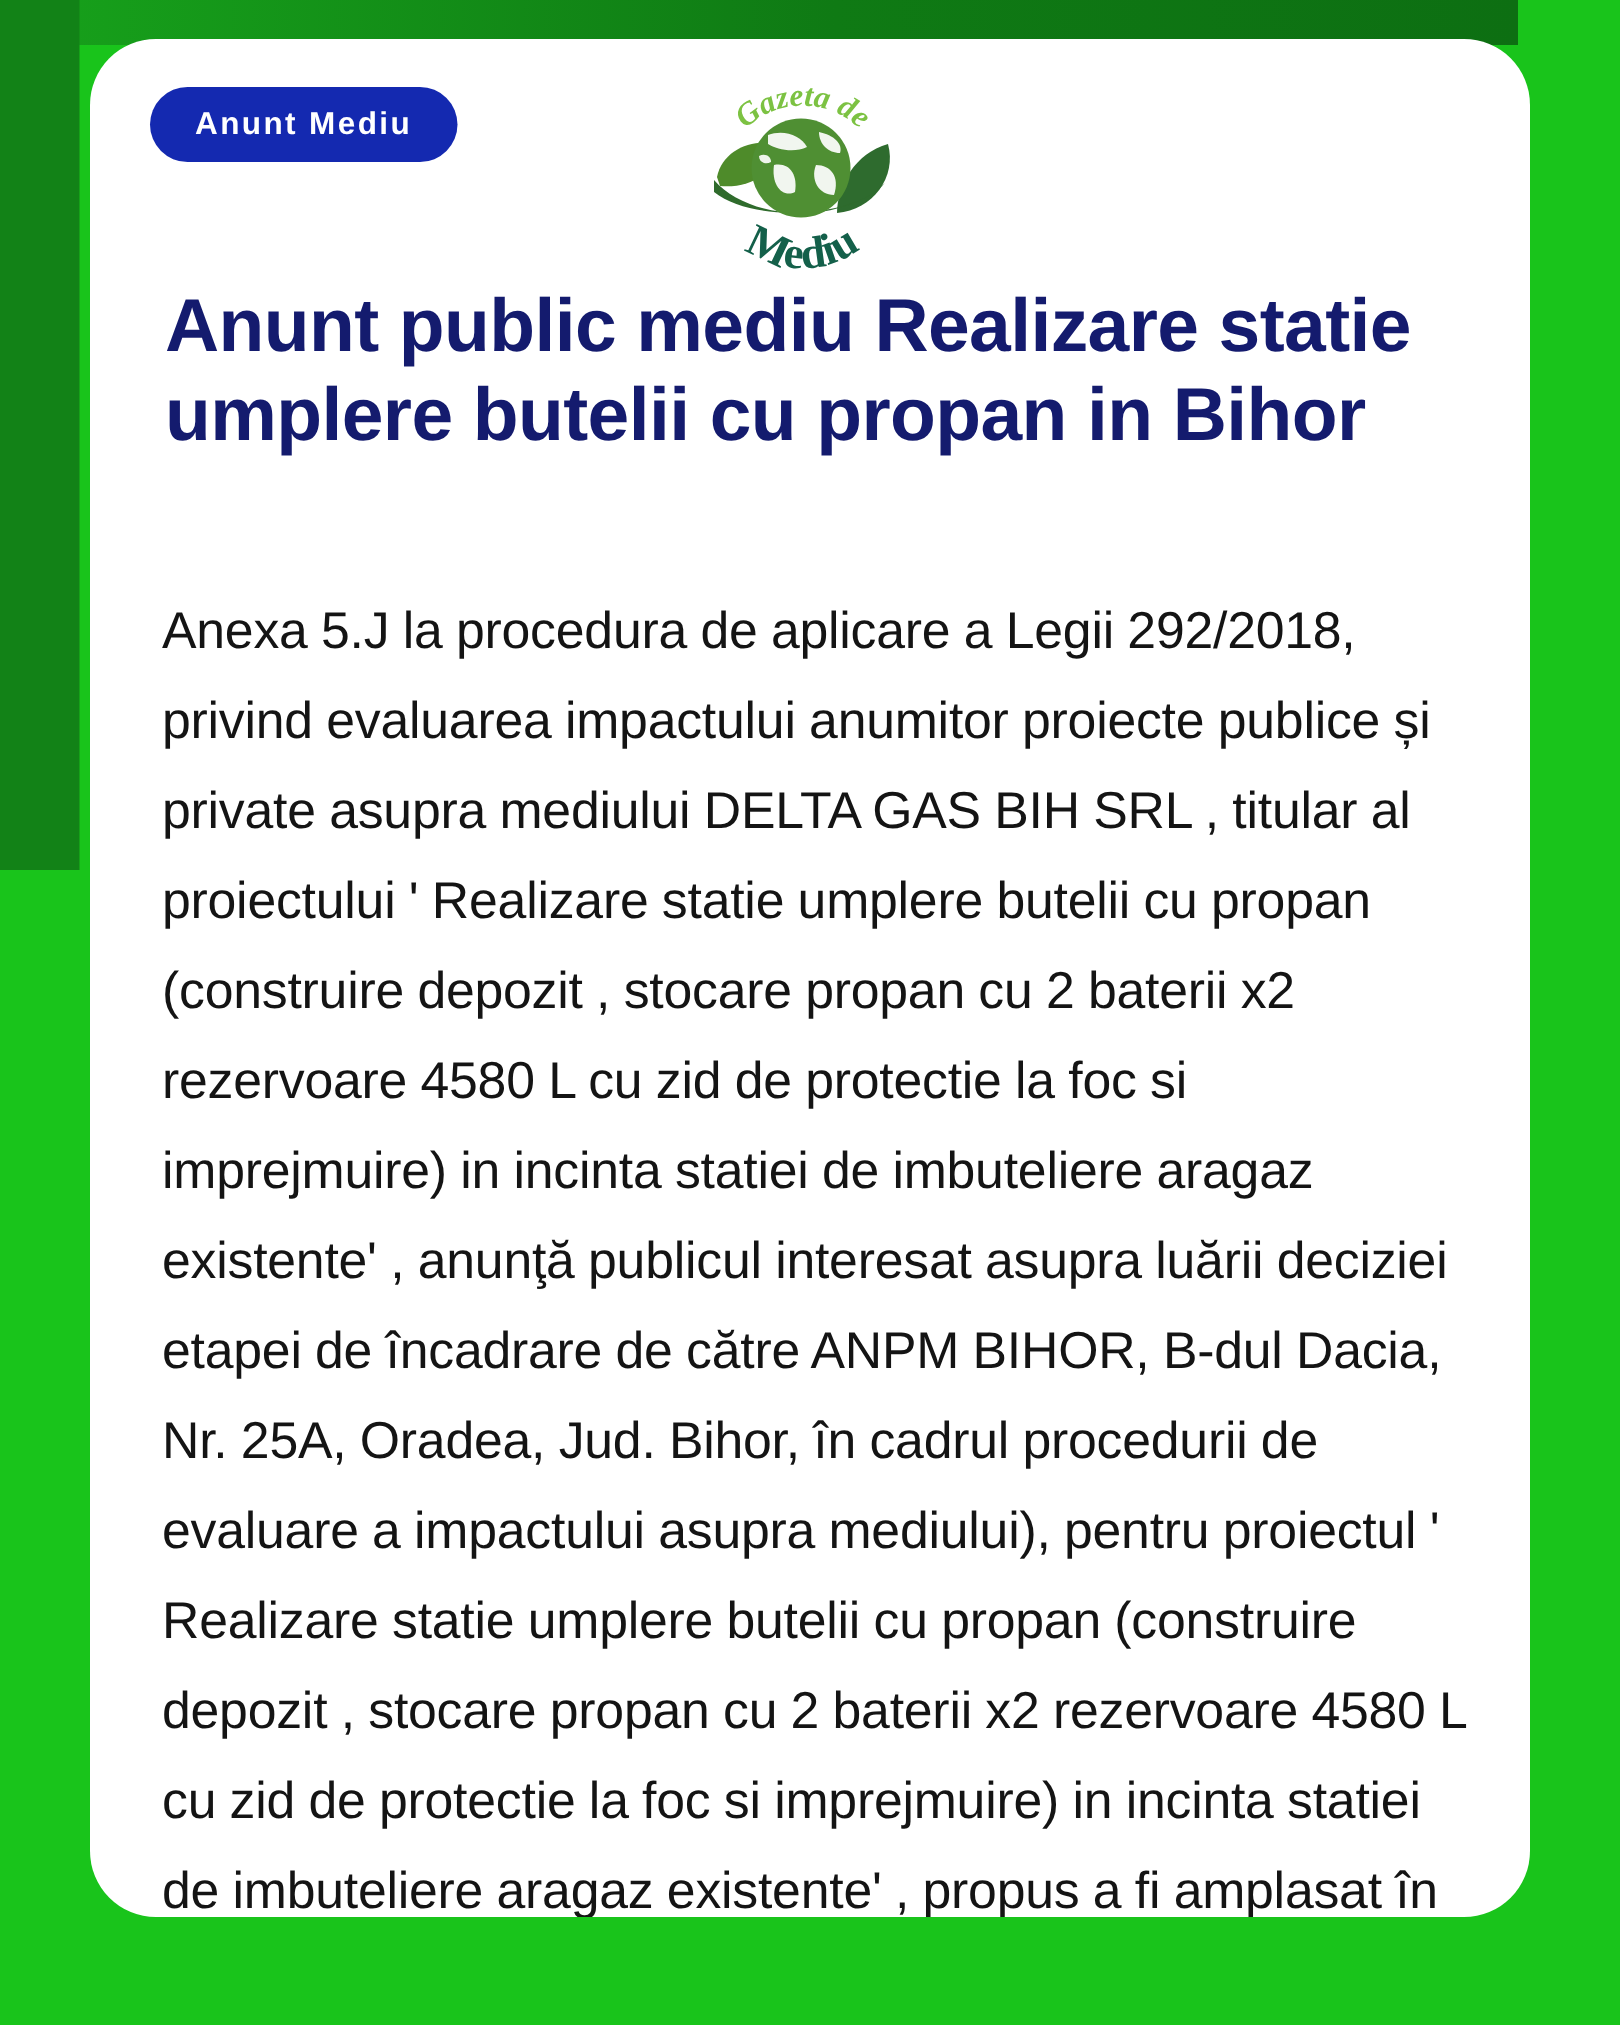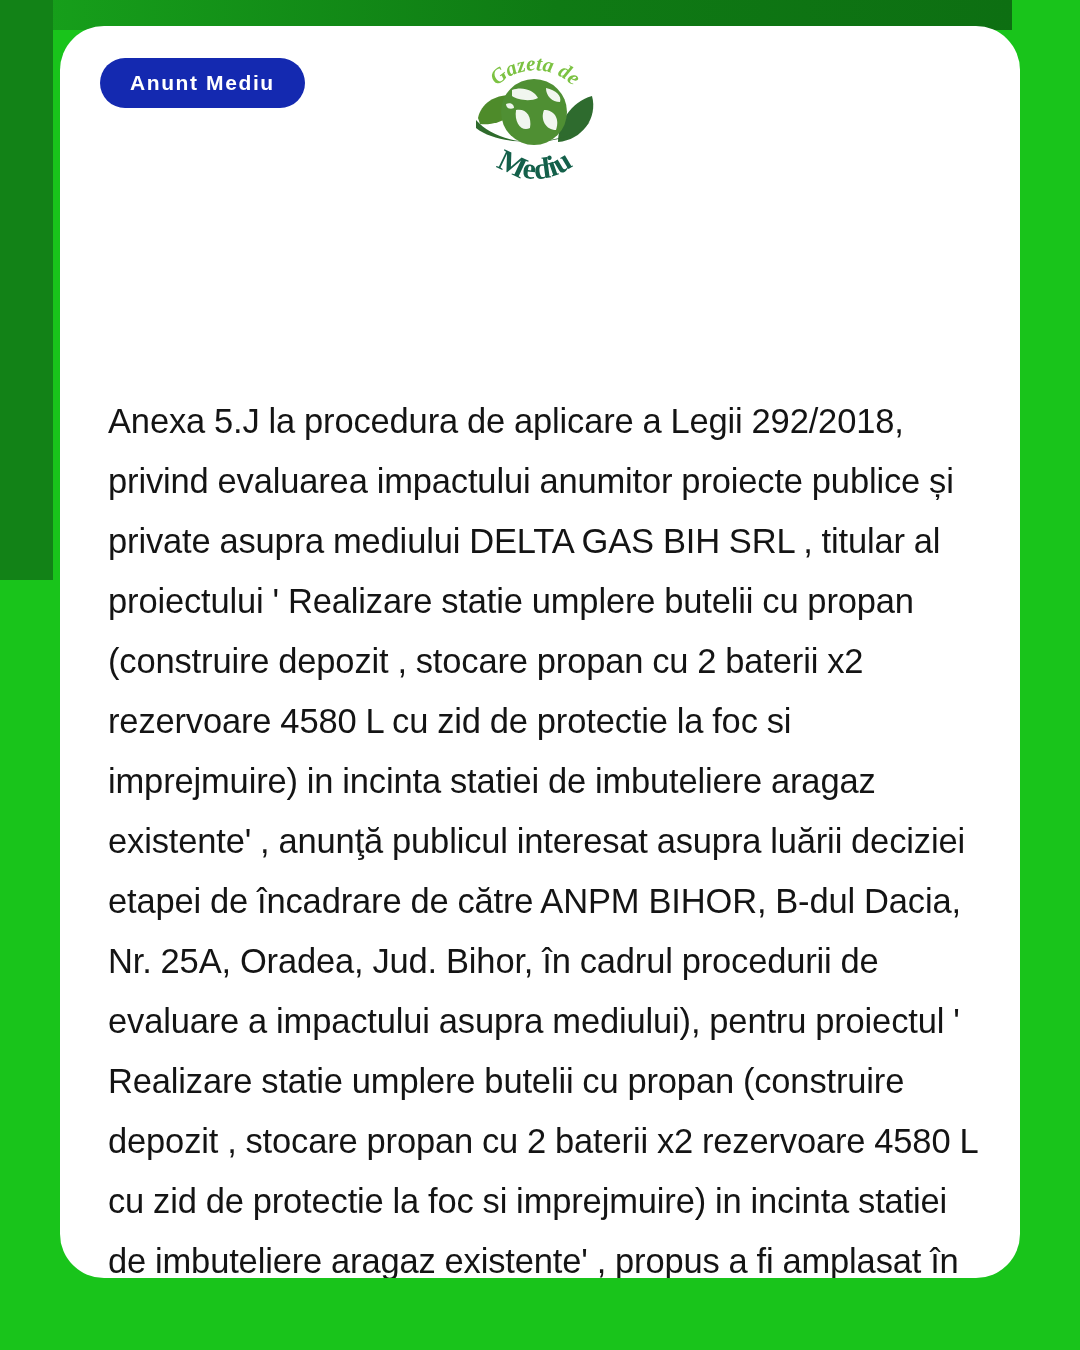--- a/index.html
+++ b/index.html
@@ -172,19 +172,20 @@
             </text>
 
             <text font-family="'Liberation Serif', serif" font-size="30" font-weight="700" fill="#14604a">
               <textPath href="#arcBottom" startOffset="50%" text-anchor="middle">Mediu</textPath>
             </text>
           </svg>
         </div>
 
       </div>
 
+      <h1 class="title">Anunt public mediu Realizare statie umplere butelii cu propan in Bihor</h1>
 
       <p class="body-text">Anexa 5.J la procedura de aplicare a Legii 292/2018, privind evaluarea impactului anumitor proiecte publice și private asupra mediului DELTA GAS BIH SRL , titular al proiectului ' Realizare statie umplere butelii cu propan (construire depozit , stocare propan cu 2 baterii x2 rezervoare 4580 L cu zid de protectie la foc si imprejmuire) in incinta statiei de imbuteliere aragaz existente' , anunţă publicul interesat asupra luării deciziei etapei de încadrare de către ANPM BIHOR, B-dul Dacia, Nr. 25A, Oradea, Jud. Bihor, în cadrul procedurii de evaluare a impactului asupra mediului), pentru proiectul ' Realizare statie umplere butelii cu propan (construire depozit , stocare propan cu 2 baterii x2 rezervoare 4580 L cu zid de protectie la foc si imprejmuire) in incinta statiei de imbuteliere aragaz existente' , propus a fi amplasat în Astileu, Sat Chistag, nr.cad. 50491, judetul Bihor .1. Proiectul deciziei de încadrare şi motivele care o fundamentează pot fi consultate la sediul autorităţii competente pentru protecţia mediului ANPM, în zilele de luni-vineri între orele 9-14 , precum si la următoarea adresă de internet</p>
 
     </div>
   </div>
 
 </div>
 
 </body></html>

